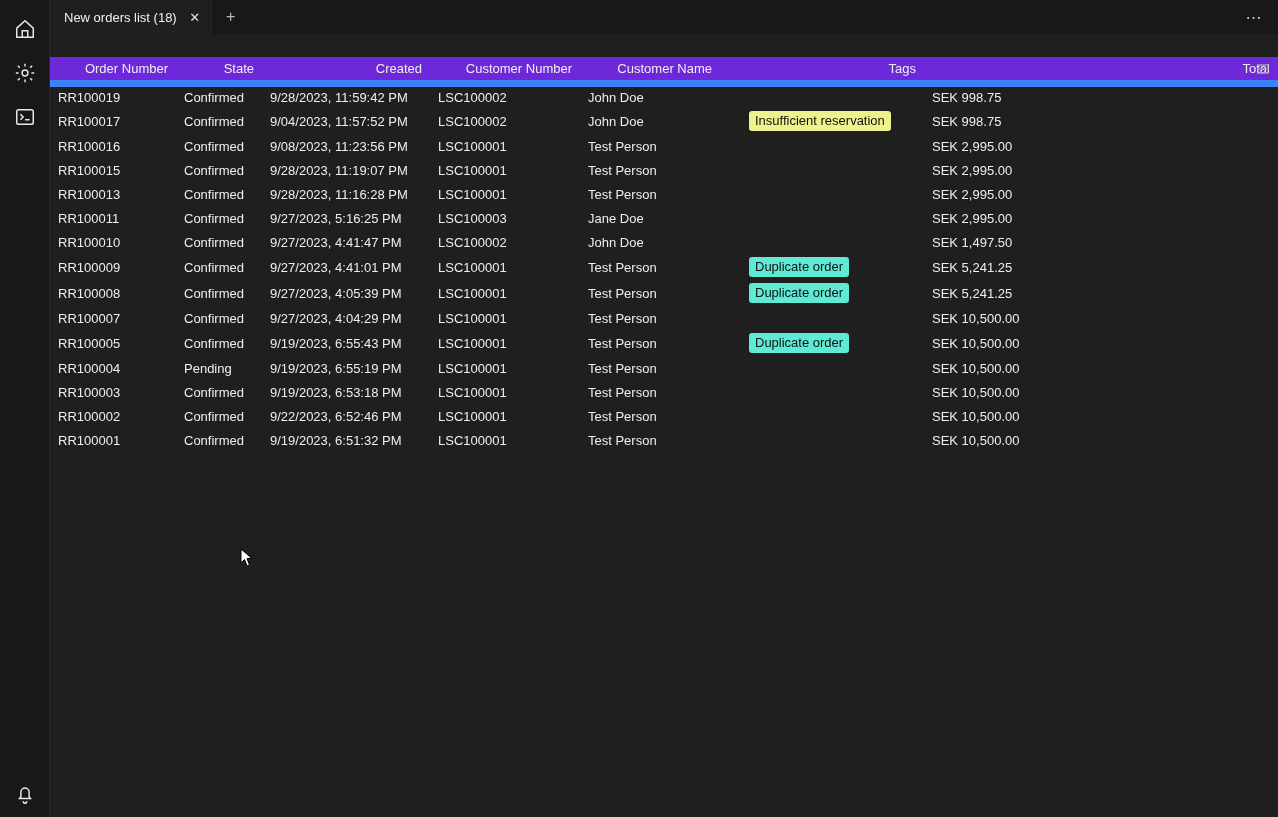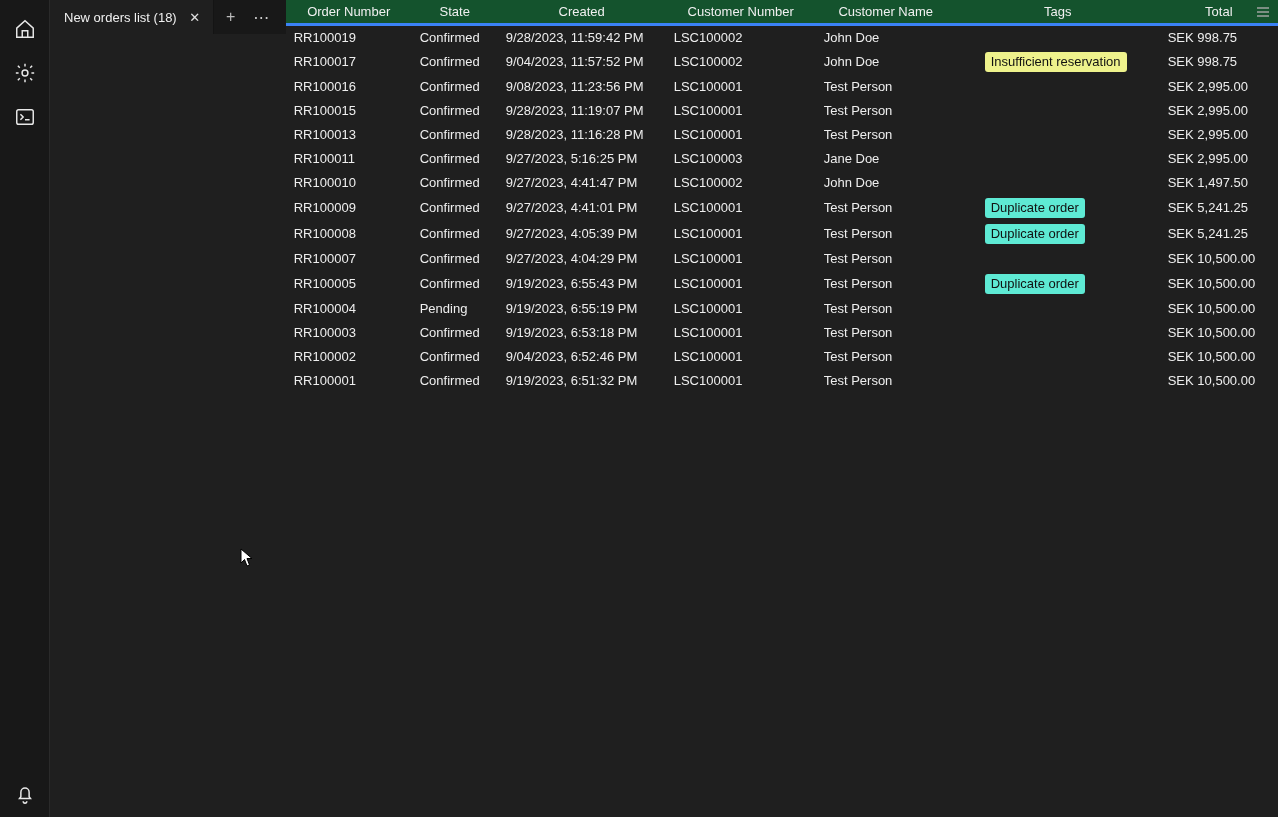--- a/index.html
+++ b/index.html
@@ -6,35 +6,35 @@
   html, body { width: 1278px; height: 817px; background: #181818; color: #e8e8e8; font-family: "Segoe UI", Arial, sans-serif; font-size: 13px; overflow: hidden; }
   .app { display: flex; width: 100%; height: 100%; }
 
   
   .sidebar { width: 50px; background: #181818; border-right: 1px solid #2a2a2a; display: flex; flex-direction: column; align-items: center; padding-top: 8px; }
   .sidebar .spacer { flex: 1; }
   .side-btn { width: 36px; height: 36px; display: flex; align-items: center; justify-content: center; margin: 4px 0; cursor: pointer; border-radius: 4px; }
   .side-btn svg { width: 22px; height: 22px; stroke: #e8e8e8; fill: none; stroke-width: 1.6; }
 
   
-  .main { flex: 1; display: flex; flex-direction: row; background: #1f1f1f; }
+  .main { flex: 1; display: flex; flex-direction: column; background: #1f1f1f; gap: 23px; }
 
   
   .tabbar { height: 34px; display: flex; align-items: stretch; background: #181818; }
   .tab { display: flex; align-items: center; padding: 0 10px 0 14px; background: #1f1f1f; border-right: 1px solid #141414; cursor: pointer; min-width: 160px; }
   .tab .tab-title { color: #f0f0f0; font-size: 13px; white-space: nowrap; }
   .tab .close { margin-left: 10px; width: 16px; height: 16px; display: flex; align-items: center; justify-content: center; font-size: 13px; color: #e0e0e0; cursor: pointer; border-radius: 3px; }
   .new-tab { width: 34px; display: flex; align-items: center; justify-content: center; color: #bbb; cursor: pointer; font-size: 16px; }
   .tabright { margin-left: auto; display: flex; align-items: center; padding-right: 10px; }
   .more-btn { width: 28px; height: 28px; display: flex; align-items: center; justify-content: center; cursor: pointer; color: #ccc; font-size: 16px; letter-spacing: 1px; }
 
   
   .table-wrap { flex: 1; overflow: auto; }
   table { width: 100%; border-collapse: collapse; table-layout: fixed; }
-  thead th { text-align: center; font-weight: 400; color: #f0f0f0; padding: 4px 8px; border-bottom: 3px solid #3b82f6; height: 24px; background: #14532d; position: sticky; top: 0; white-space: nowrap; }
+  thead th { text-align: right; font-weight: 400; color: #f0f0f0; padding: 4px 8px; border-bottom: 7px solid #3b82f6; height: 24px; background: #6d28d9; position: sticky; top: 0; white-space: nowrap; }
   tbody td { padding: 3px 8px; height: 24px; vertical-align: middle; white-space: nowrap; overflow: hidden; text-overflow: ellipsis; color: #eee; }
 
   col.c-order { width: 126px; }
   col.c-state { width: 86px; }
   col.c-created { width: 168px; }
   col.c-cust { width: 150px; }
   col.c-name { width: 140px; }
   col.c-tags { width: 204px; }
   col.c-total { }
 
@@ -252,21 +252,21 @@
               <td>Confirmed</td>
               <td>9/19/2023, 6:53:18 PM</td>
               <td>LSC100001</td>
               <td>Test Person</td>
               <td></td>
               <td>SEK 10,500.00</td>
             </tr>
             <tr>
               <td>RR100002</td>
               <td>Confirmed</td>
-              <td>9/04/2023, 6:52:46 PM</td>
+              <td>9/22/2023, 6:52:46 PM</td>
               <td>LSC100001</td>
               <td>Test Person</td>
               <td></td>
               <td>SEK 10,500.00</td>
             </tr>
             <tr>
               <td>RR100001</td>
               <td>Confirmed</td>
               <td>9/19/2023, 6:51:32 PM</td>
               <td>LSC100001</td>

